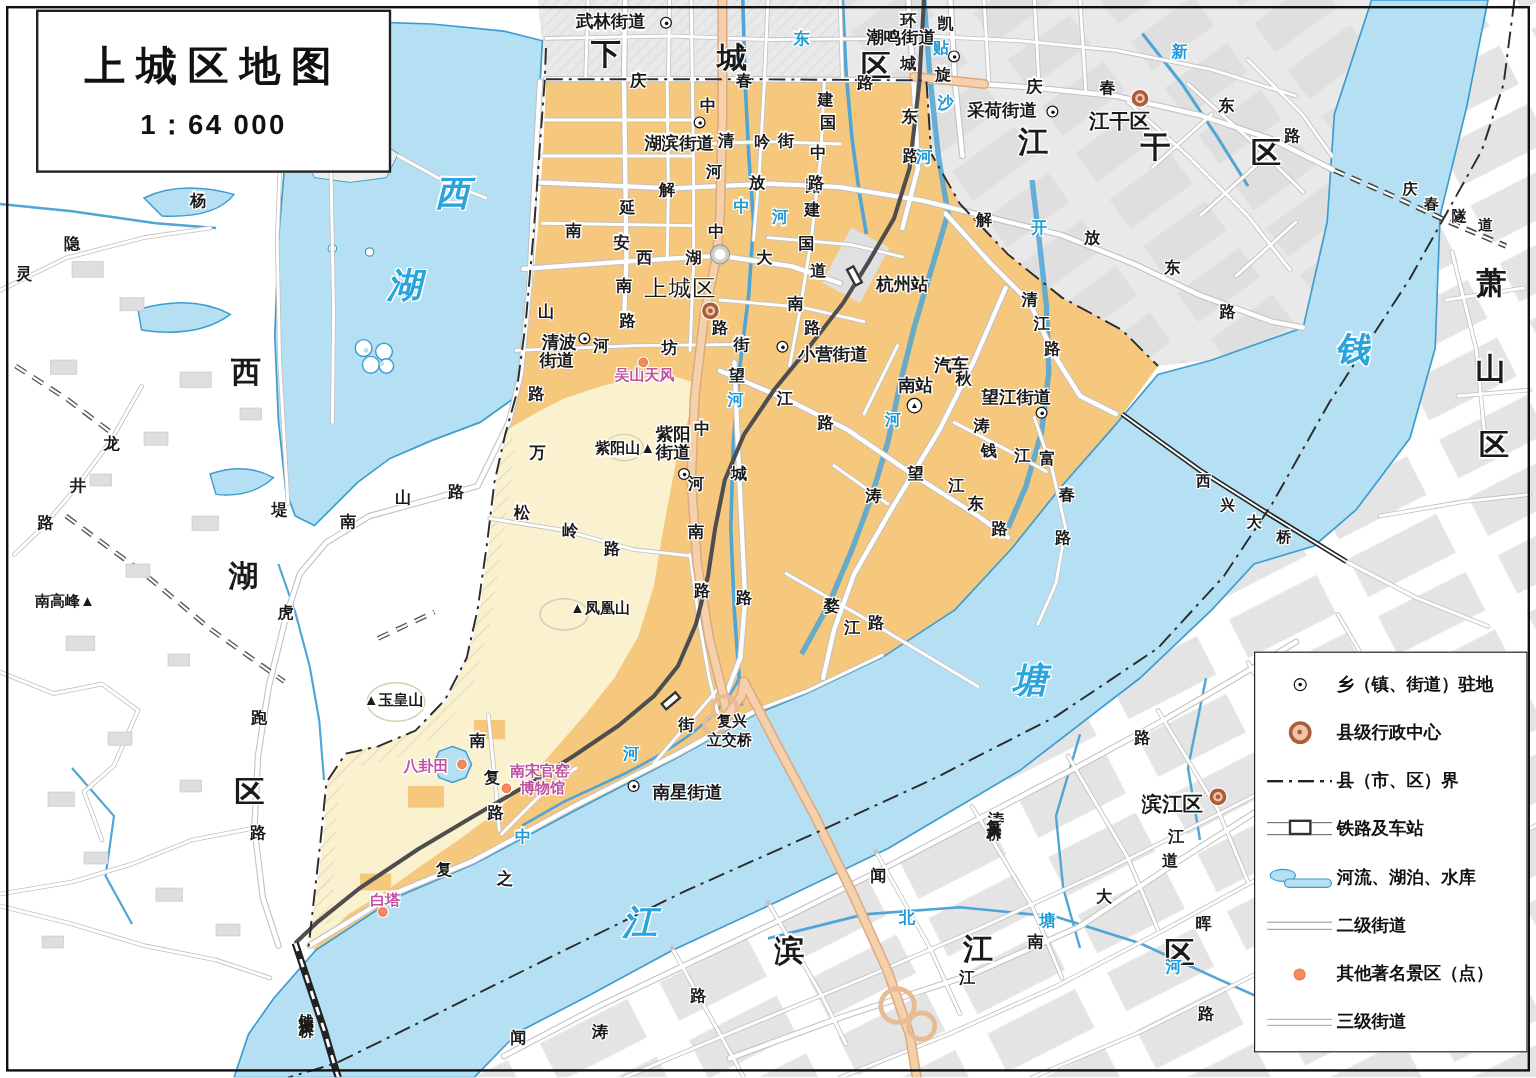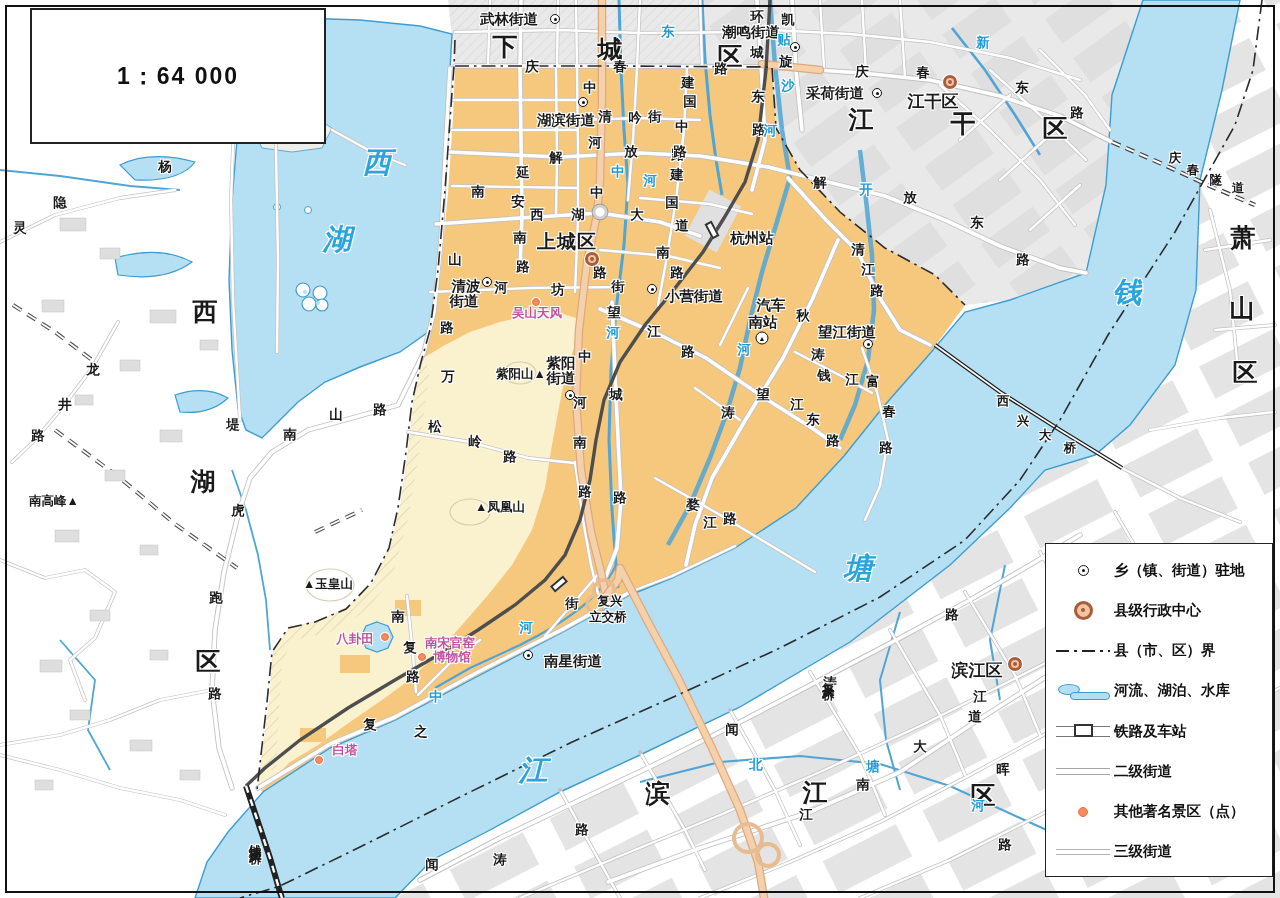--- a/index.html
+++ b/index.html
@@ -6,21 +6,21 @@
   #stage{position:relative;width:1280px;height:898px;overflow:hidden;background:#fff;
          font-family:"Liberation Sans","DejaVu Sans",sans-serif;}
   #map-svg{position:absolute;left:0;top:0;}
   #labels{position:absolute;left:0;top:0;width:1280px;height:898px;pointer-events:none;}
   .lbl{position:absolute;transform:translate(-50%,-50%);white-space:nowrap;color:#1a1a1a;
        text-shadow:-1px -1px 0 #fff,1px -1px 0 #fff,-1px 1px 0 #fff,1px 1px 0 #fff,0 1px 0 #fff,0 -1px 0 #fff;
        line-height:1;}
   .vert{writing-mode:vertical-rl;text-orientation:upright;letter-spacing:2px;}
   .l-road{font-size:13.5px;font-weight:700;}
   .l-place{font-size:14.5px;font-weight:700;}
-  .l-city{font-size:19px;font-weight:700;letter-spacing:1px;}
+  .l-city{font-size:19px;font-weight:400;letter-spacing:1px;}
   .l-district-name{font-size:17px;font-weight:700;}
   .l-district-xl{font-size:25px;font-weight:700;}
   .l-water{color:#1E9BD7;font-size:13.5px;font-weight:700;}
   .l-water-xl{color:#2AA4DC;font-size:29px;font-weight:700;font-style:italic;}
   .l-poi{color:#C0519F;font-size:12.5px;font-weight:700;}
   .l-mountain{font-size:12.5px;font-weight:700;}
   .l-bridge{font-size:12.5px;font-weight:700;}
   
   .sym{position:absolute;transform:translate(-50%,-50%);box-sizing:border-box;}
   .sym-admin{width:14px;height:14px;border:3px solid #A85D3C;border-radius:50%;background:#F2C4A2;box-shadow:0 0 0 1px #fff;}
@@ -414,21 +414,21 @@
       <div class="lbl l-place" style="left: 566px; top: 87px; margin-top: 33px;">湖滨街道</div>
       <div class="lbl l-place" style="left: 835px; top: 93px;">采荷街道</div>
       <div class="lbl l-place" style="left: 466px; top: 286px;">清波</div>
       <div class="lbl l-place" style="left: 464px; top: 301px;">街道</div>
       <div class="lbl l-place" style="left: 561px; top: 363px;">紫阳</div>
       <div class="lbl l-place" style="left: 561px; top: 378px;">街道</div>
       <div class="lbl l-place" style="left: 694px; top: 296px;">小营街道</div>
       <div class="lbl l-place" style="left: 847px; top: 332px;">望江街道</div>
       <div class="lbl l-place" style="left: 573px; top: 661px;">南星街道</div>
       <div class="lbl l-place" style="left: 752px; top: 238px;">杭州站</div>
-      <div class="lbl l-place" style="left: 771px; top: 305px;">汽车</div>
+      <div class="lbl l-place" style="left: 793px; top: 305px;">汽车</div>
       <div class="lbl l-place" style="left: 763px; top: 322px;">南站</div>
       <div class="lbl l-road" style="left: 532px; top: 67px;">庆</div>
       <div class="lbl l-road" style="left: 620px; top: 67px;">春</div>
       <div class="lbl l-road" style="left: 721px; top: 69px;">路</div>
       <div class="lbl l-road" style="left: 862px; top: 72px;">庆</div>
       <div class="lbl l-road" style="left: 923px; top: 73px;">春</div>
       <div class="lbl l-road" style="left: 1022px; top: 88px;">东</div>
       <div class="lbl l-road" style="left: 1077px; top: 113px;">路</div>
       <div class="lbl l-bridge" style="left: 1175px; top: 158px;">庆</div>
       <div class="lbl l-bridge" style="left: 1193px; top: 170px;">春</div>
@@ -564,21 +564,21 @@
       <div class="lbl l-water" style="left: 744px; top: 350px;">河</div>
       <div class="lbl l-water" style="left: 866px; top: 190px;">开</div>
       <div class="lbl l-water" style="left: 983px; top: 43px;">新</div>
       <div class="lbl l-water" style="left: 756px; top: 765px;">北</div>
       <div class="lbl l-water" style="left: 873px; top: 767px;">塘</div>
       <div class="lbl l-water" style="left: 978px; top: 806px;">河</div>
       <div class="lbl l-poi" style="left: 537px; top: 313px;">吴山天风</div>
       <div class="lbl l-poi" style="left: 355px; top: 639px;">八卦田</div>
       <div class="lbl l-poi" style="left: 450px; top: 643px;">南宋官窑</div>
       <div class="lbl l-poi" style="left: 452px; top: 657px;">博物馆</div>
-      <div class="lbl l-poi" style="left: 321px; top: 750px; margin-left: 24px;">白塔</div>
+      <div class="lbl l-poi" style="left: 321px; top: 750px;">白塔</div>
       <div class="lbl l-mountain" style="left: 54px; top: 501px;">南高峰▲</div>
       <div class="lbl l-mountain" style="left: 328px; top: 584px;">▲玉皇山</div>
       <div class="lbl l-mountain" style="left: 500px; top: 507px;">▲凤凰山</div>
       <div class="lbl l-mountain" style="left: 521px; top: 374px;">紫阳山▲</div>
       <div class="sym sym-admin" style="left: 592px; top: 259px;"></div>
       <div class="sym sym-admin" style="left: 950px; top: 82px;"></div>
       <div class="sym sym-admin" style="left: 1015px; top: 664px;"></div>
       <div class="sym sym-seat" style="left: 555px; top: 19px;"></div>
       <div class="sym sym-seat" style="left: 795px; top: 47px;"></div>
       <div class="sym sym-seat" style="left: 583px; top: 102px;"></div>
@@ -592,20 +592,21 @@
       <div class="sym sym-scenic" style="left: 385px; top: 637px;"></div>
       <div class="sym sym-scenic" style="left: 422px; top: 657px;"></div>
       <div class="sym sym-scenic" style="left: 319px; top: 760px;"></div>
       <div class="sym sym-bus" style="left: 762px; top: 338px;"></div>
       <div class="sym sym-station" style="left: 712px; top: 230px; transform: translate(-50%, -50%) rotate(62deg);"></div>
       <div class="sym sym-station" style="left: 559px; top: 584px; transform: translate(-50%, -50%) rotate(-40deg);"></div>
       <div class="sym sym-roundabout" style="left: 600px; top: 212px;"></div>
     </div>
 
 <div id="title-box">
+  <div class="t1">上城区地图</div>
   <div class="t2">1：64 000</div>
 </div>
 
 <div id="legend">
   <div id="legend-rows" style="display: flex; flex-direction: column; flex: 1 1 0%;">
         <div class="lg-row">
           <div class="lg-sym">
             <span class="lgi lg-seat"></span>
           </div>
           <span class="lg-label">乡（镇、街道）驻地</span>
@@ -614,37 +615,37 @@
           <div class="lg-sym">
             <span class="lgi lg-admin"></span>
           </div>
           <span class="lg-label">县级行政中心</span>
         </div>
         <div class="lg-row">
           <div class="lg-sym">
             <span class="lgi lg-boundary"></span>
           </div>
           <span class="lg-label">县（市、区）界</span>
+        </div>
+        <div class="lg-row">
+          <div class="lg-sym">
+            <span class="lgi lg-rail">
+              <i></i>
+            </span>
+          </div>
+          <span class="lg-label">铁路及车站</span>
         </div>
         <div class="lg-row">
           <div class="lg-sym">
             <span class="lgi lg-water">
               <i class="w1"></i>
               <i class="w2"></i>
             </span>
           </div>
           <span class="lg-label">河流、湖泊、水库</span>
-        </div>
-        <div class="lg-row">
-          <div class="lg-sym">
-            <span class="lgi lg-rail">
-              <i></i>
-            </span>
-          </div>
-          <span class="lg-label">铁路及车站</span>
         </div>
         <div class="lg-row">
           <div class="lg-sym">
             <span class="lgi lg-r2"></span>
           </div>
           <span class="lg-label">二级街道</span>
         </div>
         <div class="lg-row">
           <div class="lg-sym">
             <span class="lgi lg-scenic"></span>

